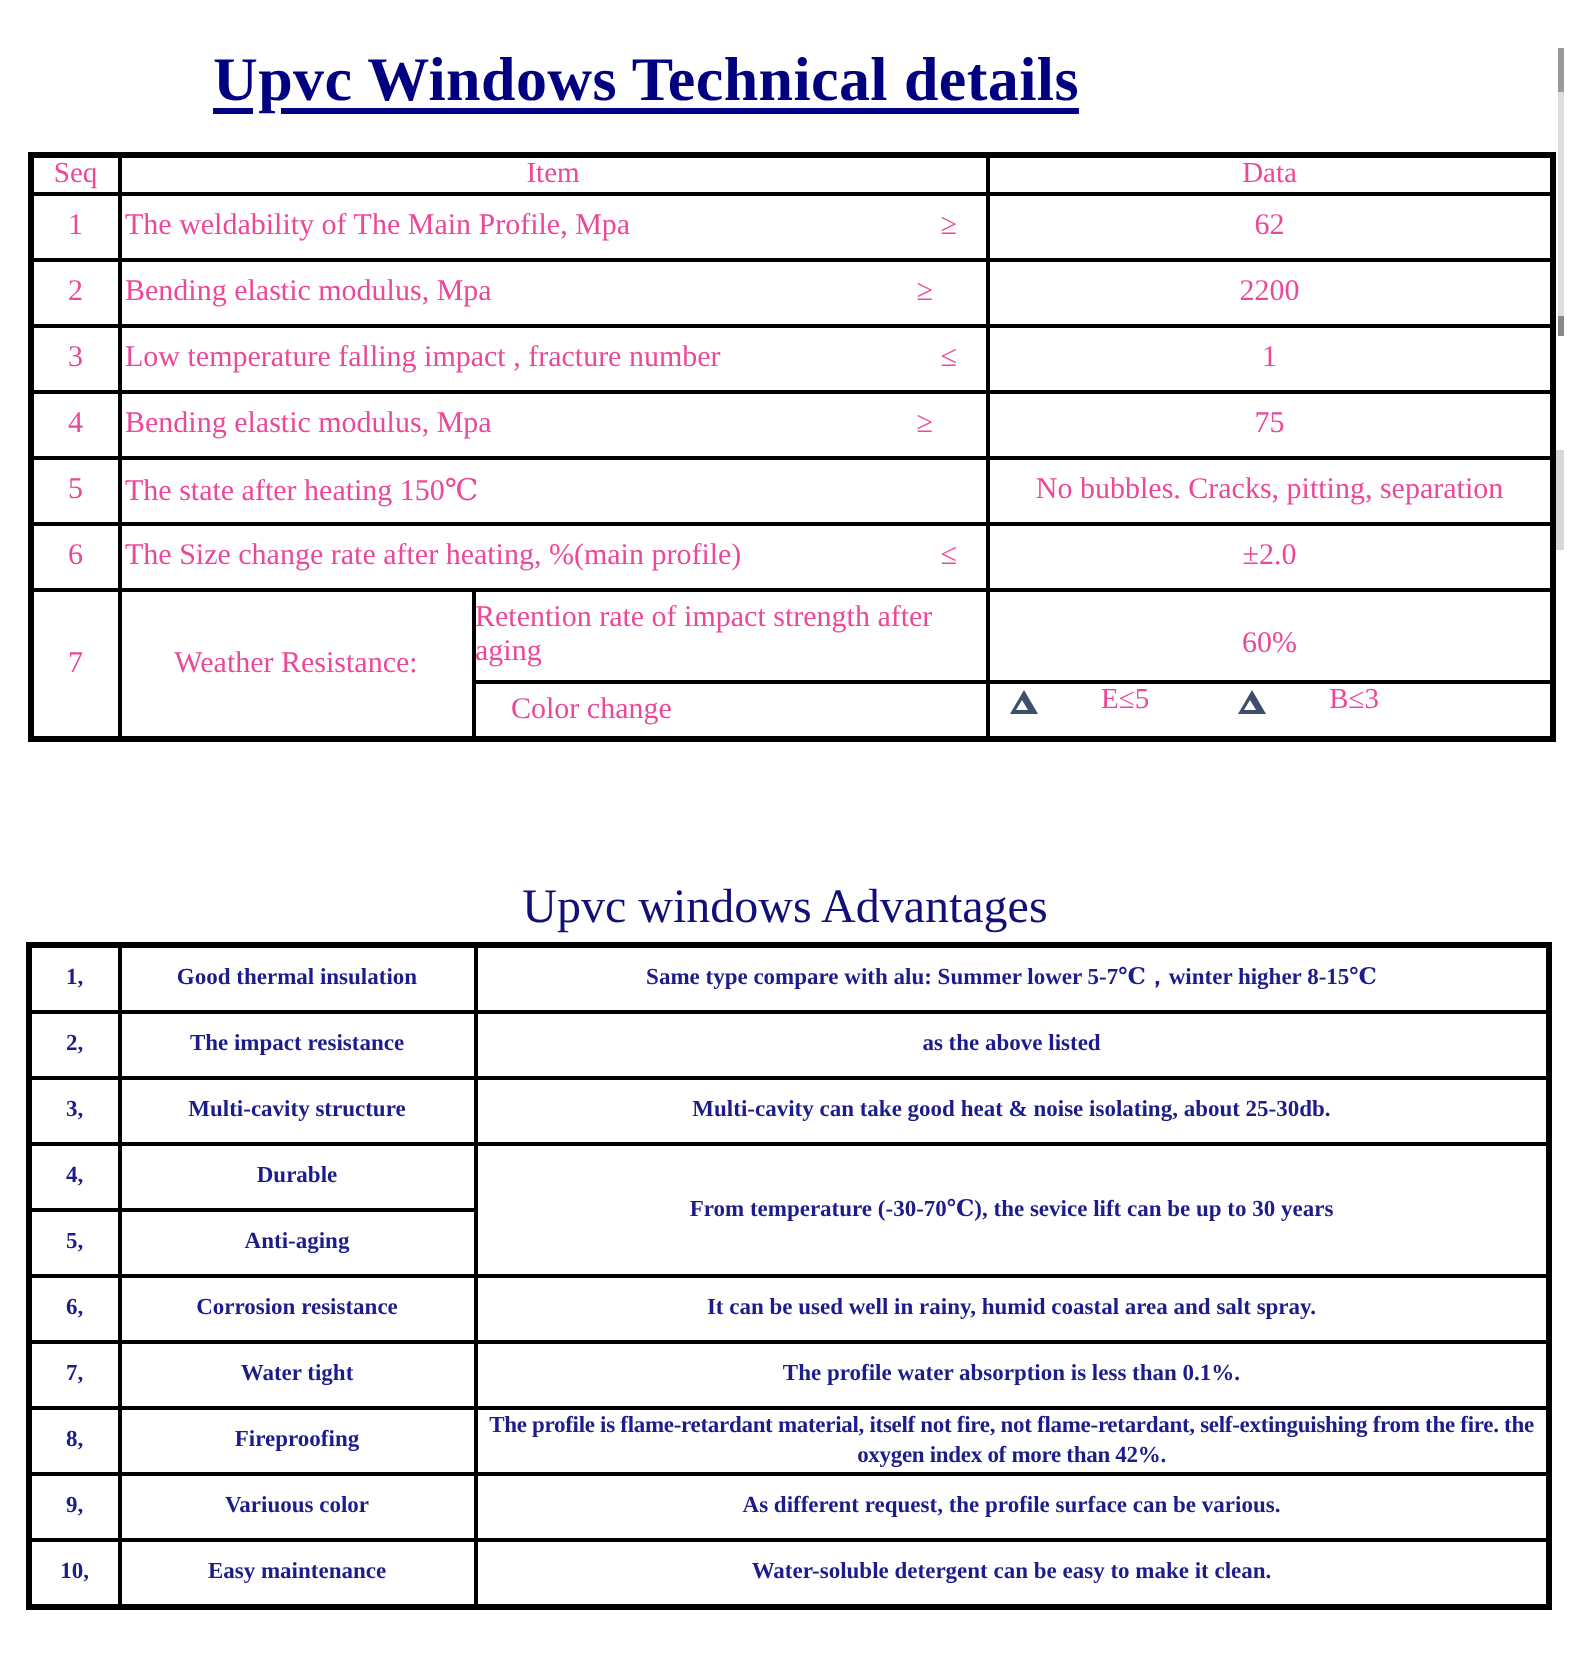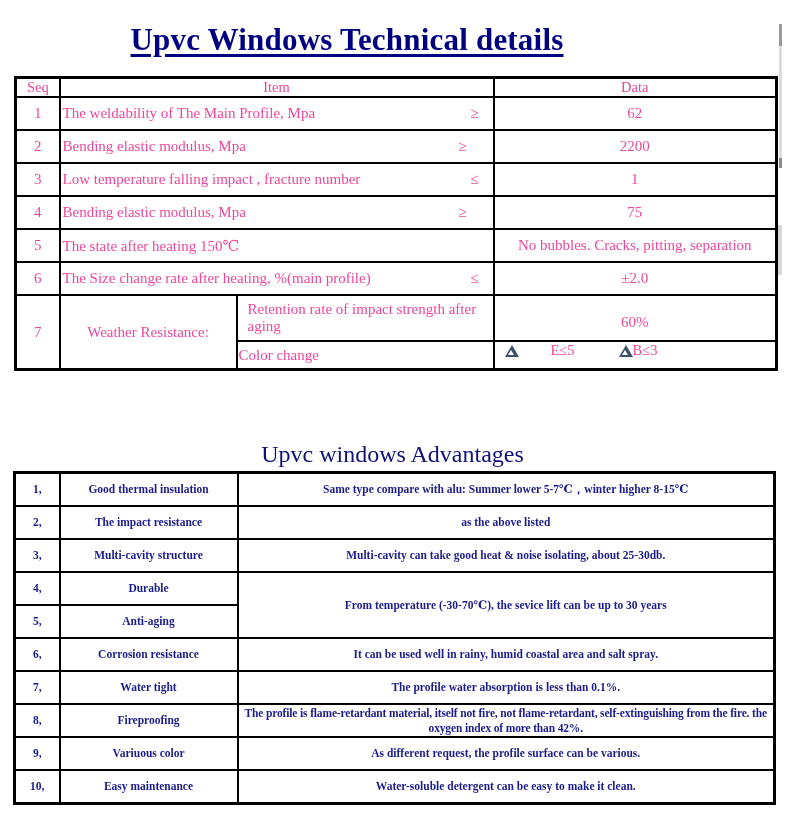--- a/index.html
+++ b/index.html
@@ -1,40 +1,40 @@
 <!DOCTYPE html>
 <html><head>
   <meta charset="utf-8">
   <style>
     html, body { margin: 0; padding: 0; background: #ffffff; }
     body { width: 785px; height: 830px; position: relative; overflow: hidden;
            font-family: "Liberation Serif", "DejaVu Serif", serif; color: #1a1a80; }
     .title1 { position: absolute; left: 0; width: 646px; top: 22px; text-align: center;
               font-size: 31px; font-weight: bold; color: #000080; text-decoration: underline;
-              text-decoration-thickness: 3px; text-underline-offset: 4px; letter-spacing: 0.2px; margin-left: 24px; }
+              text-decoration-thickness: 3px; text-underline-offset: 4px; letter-spacing: 0.2px; }
     .sidebar-frag { position: absolute; left: 779px; top: 18px; width: 3px; height: 150px;
                     background: linear-gradient(#fff 0 6px, #999 6px 28px, #ddd 28px 140px, #888 140px); }
     .sidebar-frag2 { position: absolute; left: 778px; top: 225px; width: 4px; height: 50px; background: #d8d8d8; }
 
     table { border-collapse: collapse; position: absolute; table-layout: fixed; }
     #tech { left: 14px; top: 76px; width: 761px; border: 3px solid #000; font-size: 15px; }
     #tech td { border: 2px solid #000; padding: 0 2px; color: #ec4899; white-space: nowrap; overflow: hidden; }
     #tech td.c { text-align: center; }
     #tech .hdr td { height: 17px; line-height: 17px; font-size: 14.5px; }
     #tech .r td { height: 31px; }
     .itemcell { display: flex; justify-content: space-between; align-items: center; text-align: center; }
     .itemcell .op { margin-right: 12px; }
     .tri { display: inline-block; width: 0; height: 0; border-left: 7px solid transparent;
            border-right: 7px solid transparent; border-bottom: 12px solid #3d4f6b; position: relative; vertical-align: -1px; }
     .tri::after { content: ""; position: absolute; left: -3.5px; top: 5px; width: 0; height: 0;
            border-left: 3.5px solid transparent; border-right: 3.5px solid transparent; border-bottom: 5px solid #fff; }
     .colorrow { display: flex; align-items: center; padding-left: 8px; font-size: 14.5px; }
     .colorrow .g1 { margin-left: 32px; }
     .colorrow .t2 { margin-left: 44px; }
-    .colorrow .g2 { }
+    .colorrow .g2 { margin-left: 32px; }
 
     .title2 { position: absolute; left: 0; width: 785px; top: 441px; text-align: center;
               font-size: 24px; color: #101078; }
 
     #adv { left: 13px; top: 471px; width: 760px; border: 3px solid #000;
            font-family: "Liberation Serif", "DejaVu Serif", serif; font-weight: bold; font-size: 11.5px; }
     #adv td { border: 2px solid #000; text-align: center; color: #1c1c8a; padding: 0 1px; line-height: 15px; }
     #adv .r td { height: 31px; }
   </style>
 </head>
@@ -114,25 +114,25 @@
           <div class="itemcell">
             <span> The Size change rate after heating, %(main profile)</span>
             <span class="op">≤</span>
           </div>
         </td>
     <td class="c">±2.0</td>
   </tr>
   <tr>
     <td class="c" rowspan="2">7</td>
     <td class="c" rowspan="2">Weather Resistance:</td>
-    <td style="height:44px; white-space:normal; line-height:17px; padding-left:10px;">Retention rate of impact strength after aging</td>
+    <td style="height:44px; white-space:normal; line-height:17px; padding-left:0;">Retention rate of impact strength after aging</td>
     <td class="c" style="padding-top:8px">60%</td>
   </tr>
   <tr>
-    <td style="height:20px; line-height:26px; padding-left:1px; vertical-align:top; overflow:hidden;">Color change</td>
+    <td style="height:20px; line-height:26px; padding-left:18px; vertical-align:top; overflow:hidden;">Color change</td>
     <td style="height:20px; vertical-align:top; overflow:hidden;">
       <div class="colorrow">
         <span class="tri"></span>
         <span class="g1">E≤5</span>
         <span class="tri t2"></span>
         <span class="g2">B≤3</span>
       </div>
     </td>
   </tr>
 </tbody>

